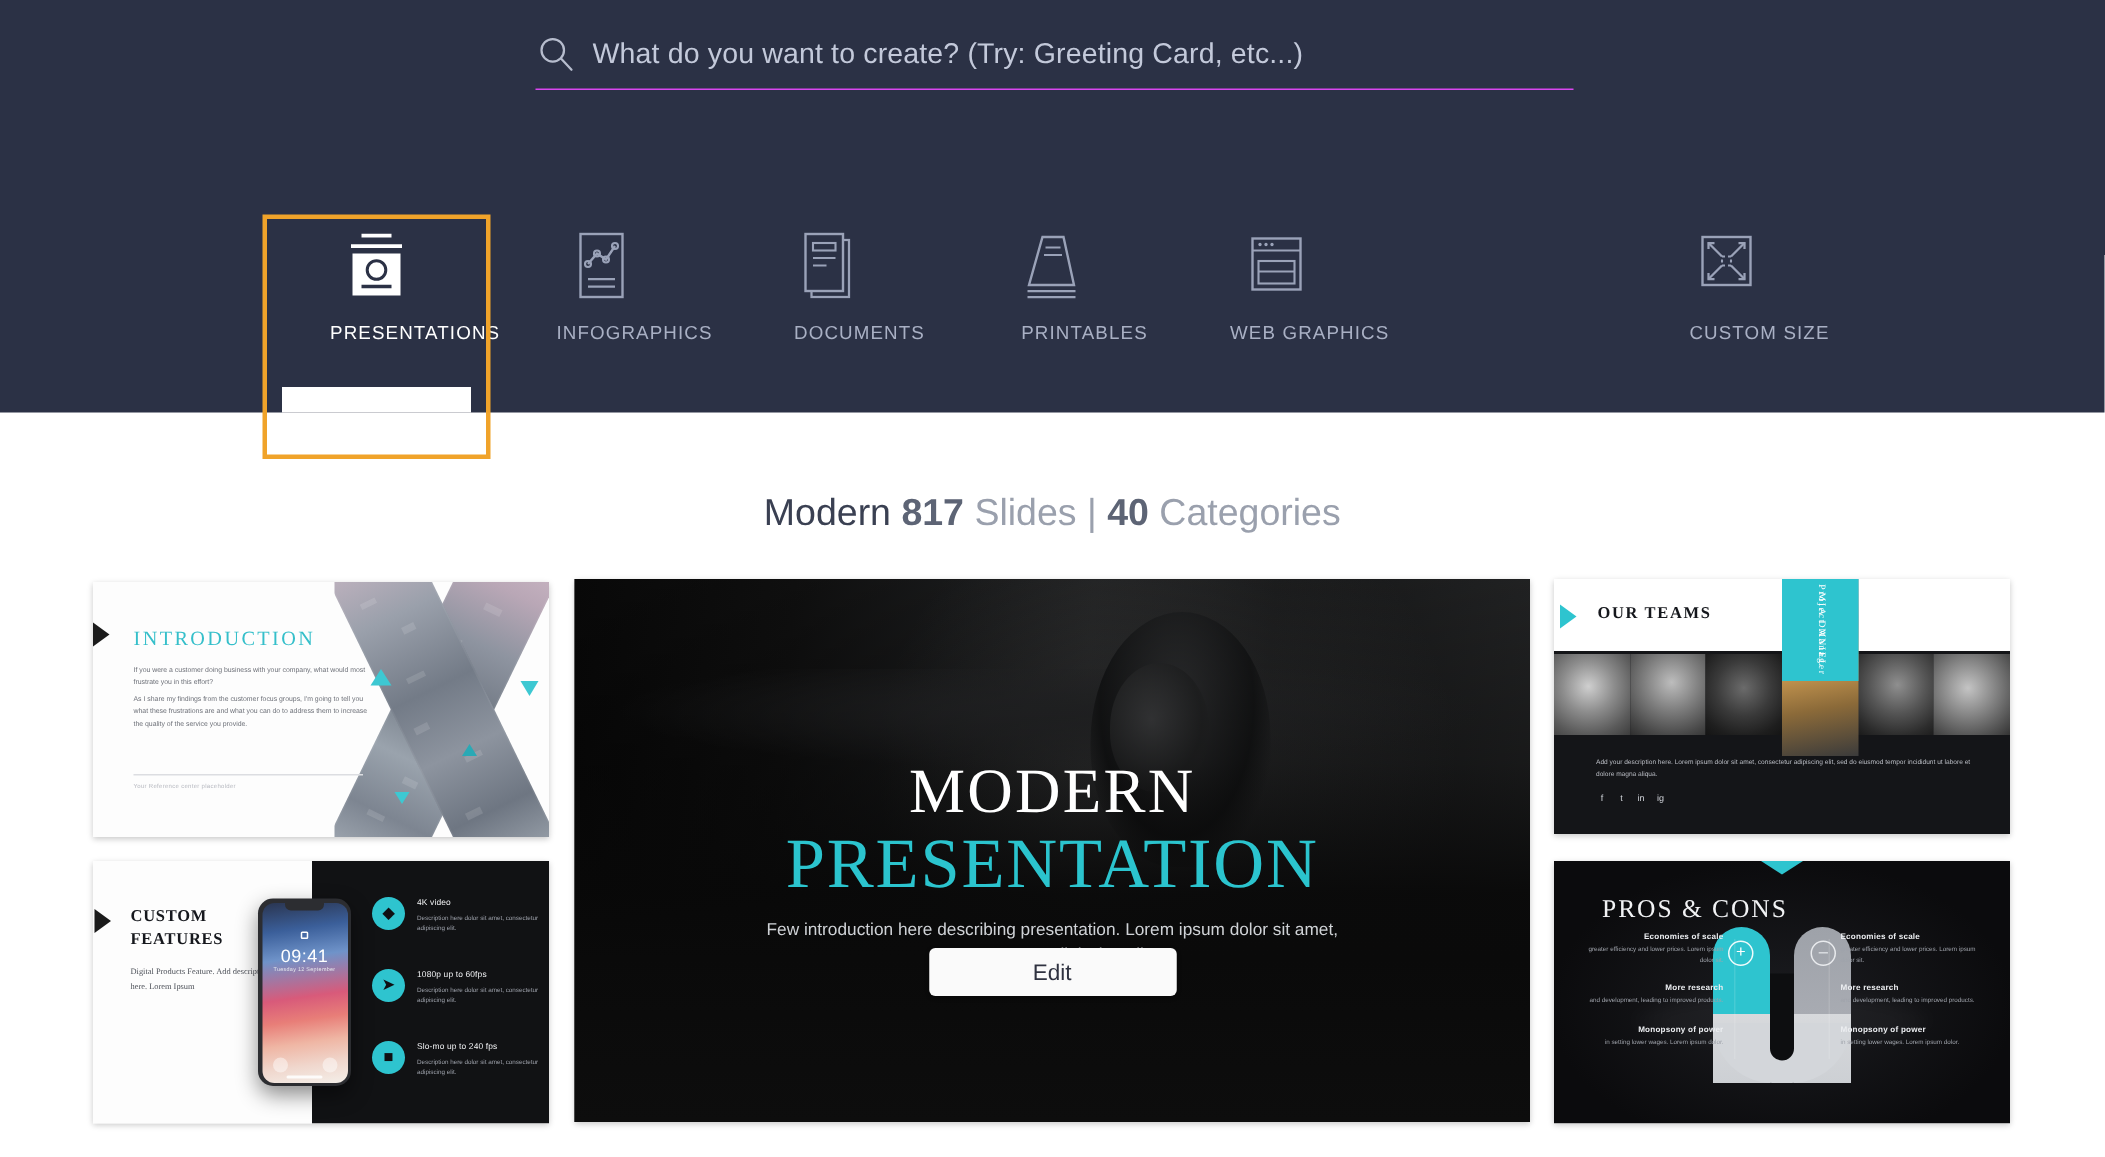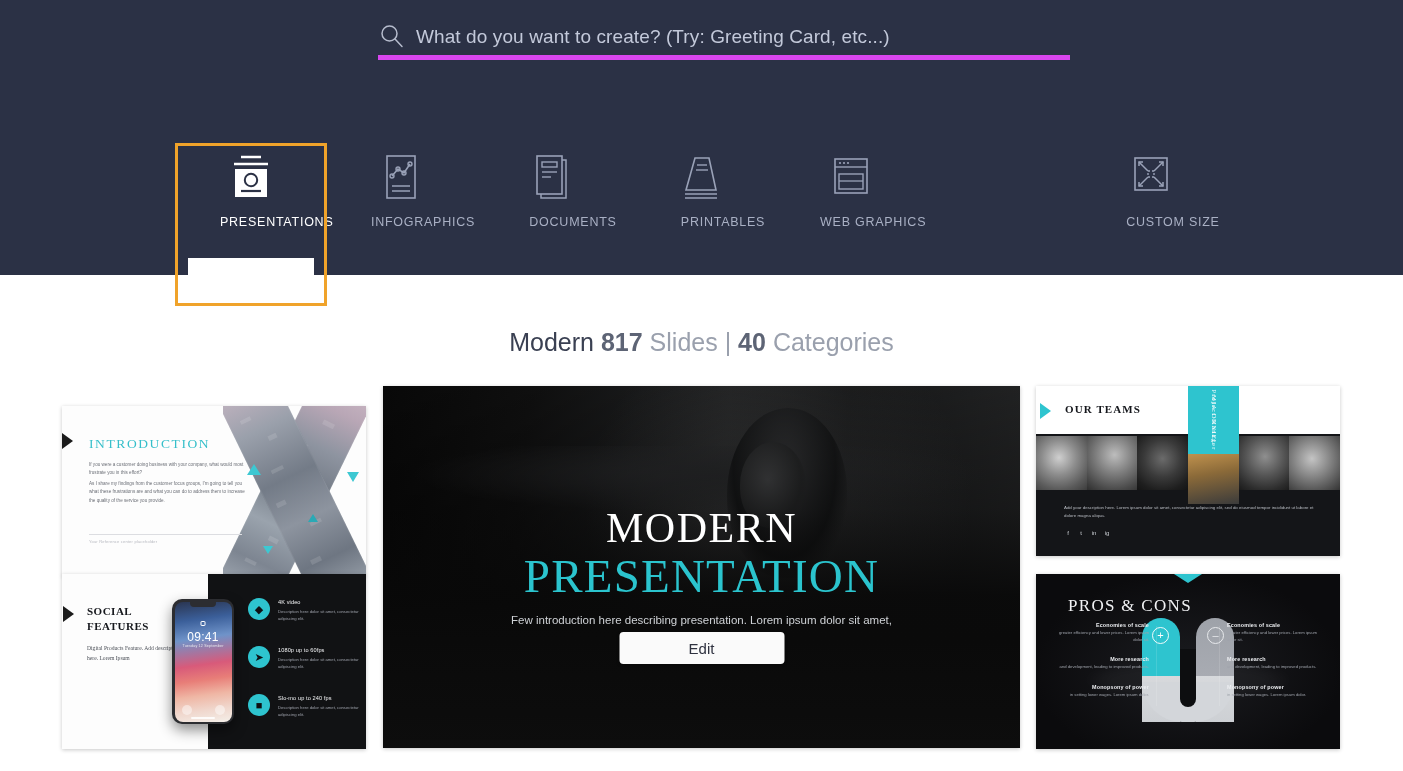--- a/index.html
+++ b/index.html
@@ -11,22 +11,22 @@
   }
 
   
   #header {
     position:absolute; left:0; top:0; width:1403px; height:275px;
     background:#2b3145;
   }
 
   
   #search-wrap {
-    position:absolute; left:378px; top:16px; width:692px; height:44px;
-    border-bottom:5px solid #d946ef;
+    position:absolute; left:357px; top:16px; width:692px; height:44px;
+    border-bottom:1px solid #d946ef;
   }
   #search-icon { position:absolute; left:1px; top:7px; width:26px; height:26px; }
   #search-input {
     position:absolute; left:38px; top:0px; width:650px; height:42px;
     background:transparent; border:none; outline:none;
     color:#c3c9da; font-size:19px; font-family:"Liberation Sans", sans-serif;
     letter-spacing:.1px;
   }
   #search-input::placeholder { color:#c3c9da; opacity:1; }
 
@@ -58,21 +58,21 @@
   #gallery-title {
     position:absolute; left:0; top:328px; width:1403px;
     text-align:center; font-size:25px; color:#9aa0ad;
     font-family:"Liberation Sans", sans-serif; white-space:nowrap;
   }
   #gallery-title .name { color:#3a4052; font-weight:400; }
   #gallery-title .num { color:#5d6475; font-weight:bold; }
 
   
   .card { position:absolute; background:#fff; box-shadow:0 1px 4px rgba(0,0,0,.22); overflow:hidden; }
-  #card-tl { left:62px;  top:406px; width:304px; height:170px; }
+  #card-tl { left:62px;  top:388px; width:304px; height:170px; }
   #card-bl { left:62px;  top:574px; width:304px; height:175px; }
   #card-tr { left:1036px;top:386px; width:304px; height:170px; }
   #card-br { left:1036px;top:574px; width:304px; height:175px; }
   #card-main{left:383px; top:386px; width:637px; height:362px; background:#0d0d0d; }
 
   
   .play-arrow {
     position:absolute; width:0; height:0;
     border-top:8px solid transparent; border-bottom:8px solid transparent;
   }
@@ -425,21 +425,21 @@
   <div class="tl-para" id="tl-p1">If you were a customer doing business with your company, what would most frustrate you in this effort?</div>
   <div class="tl-para" id="tl-p2">As I share my findings from the customer focus groups, I'm going to tell you what these frustrations are and what you can do to address them to increase the quality of the service you provide.</div>
   <div id="tl-rule"></div>
   <div id="tl-foot">Your Reference center placeholder</div>
 </div>
 
 <div class="card" id="card-bl">
   <div id="bl-left"></div>
   <div id="bl-right"></div>
   <span class="play-arrow" id="bl-arrow"></span>
-  <div id="bl-title">SOCIAL FEATURES</div>
+  <div id="bl-title">CUSTOM FEATURES</div>
   <div id="bl-sub">Digital Products Feature. Add description here. Lorem Ipsum</div>
 
   <div id="phone">
     <div id="phone-screen">
       <div id="phone-notch"></div>
       <div id="phone-lock"></div>
       <div id="phone-time">09:41</div>
       <div id="phone-date">Tuesday 12 September</div>
       <div class="phone-dot" id="phone-dot-l"></div>
       <div class="phone-dot" id="phone-dot-r"></div>

